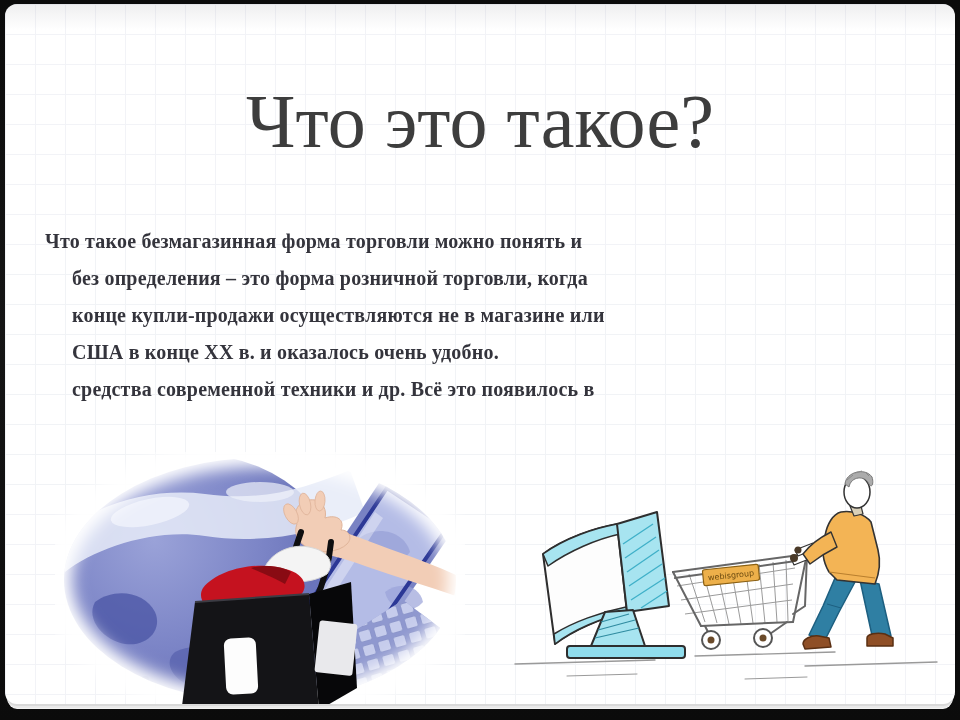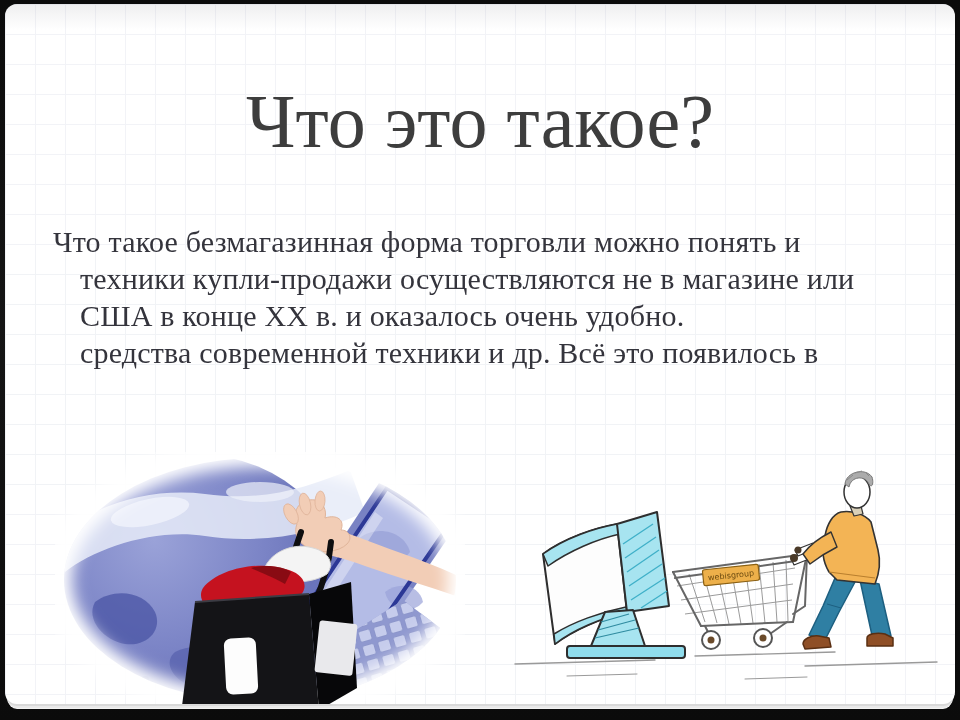--- a/index.html
+++ b/index.html
@@ -18,41 +18,42 @@
         repeating-linear-gradient(to right,  var(--grid-line) 0 1px, transparent 1px 30px),
         repeating-linear-gradient(to bottom, var(--grid-line) 0 1px, transparent 1px 30px);
       opacity:.55;}
   .slide-card::after{content:"";position:absolute;left:0;top:0;right:0;height:26px;z-index:0;
       background:linear-gradient(180deg,rgba(120,120,130,.12),rgba(120,120,130,0));pointer-events:none;}
 
   .title{position:absolute;z-index:2;left:0;right:0;top:78px;margin:0;
          text-align:center;font-family:"Liberation Serif",serif;font-weight:400;
          font-size:76px;line-height:1.05;color:var(--title-text);letter-spacing:0px;}
 
-  .body-text{position:absolute;z-index:2;left:48px;right:34px;top:219px;
-             font-family:"Liberation Serif",serif;font-weight:400;
-             font-size:30px;line-height:37px;color:var(--body-text);letter-spacing:.2px;}
+  .body-text{position:absolute;z-index:2;left:40px;right:34px;top:219px;
+             font-family:"Liberation Serif",serif;font-weight:700;
+             font-size:20px;line-height:37px;color:var(--body-text);letter-spacing:.2px;}
   .body-text .line{white-space:nowrap;}
   .body-text .line.indent{padding-left:27px;}
 
   .left-photo{position:absolute;z-index:1;left:50px;top:448px;width:410px;height:262px;}
   .right-sketch{position:absolute;z-index:1;left:500px;top:450px;width:440px;height:235px;}
   .left-photo svg,.right-sketch svg{display:block;width:100%;height:100%;}
 </style>
 </head>
 <body>
 
 <div class="stage">
   <div class="slide-card">
 
     <h1 class="title">Что это такое?</h1>
 
     <div class="body-text">
       <div class="line">Что такое безмагазинная форма торговли можно понять и</div>
-      <div class="line indent">техники купли-продажи осуществляются не в магазине или</div>
+      <div class="line indent">без определения – это форма розничной торговли, когда</div>
+      <div class="line indent">конце купли-продажи осуществляются не в магазине или</div>
       <div class="line indent">США в конце XX в. и оказалось очень удобно.</div>
       <div class="line indent">средства современной техники и др. Всё это появилось в</div>
     </div>
 
     <div class="left-photo">
       <svg viewBox="0 0 410 262" xmlns="http://www.w3.org/2000/svg">
         <defs>
           <radialGradient id="globeGrad" cx="35%" cy="28%" r="80%">
             <stop offset="0%" stop-color="#9aa2d8"></stop>
             <stop offset="45%" stop-color="#7b84c6"></stop>

